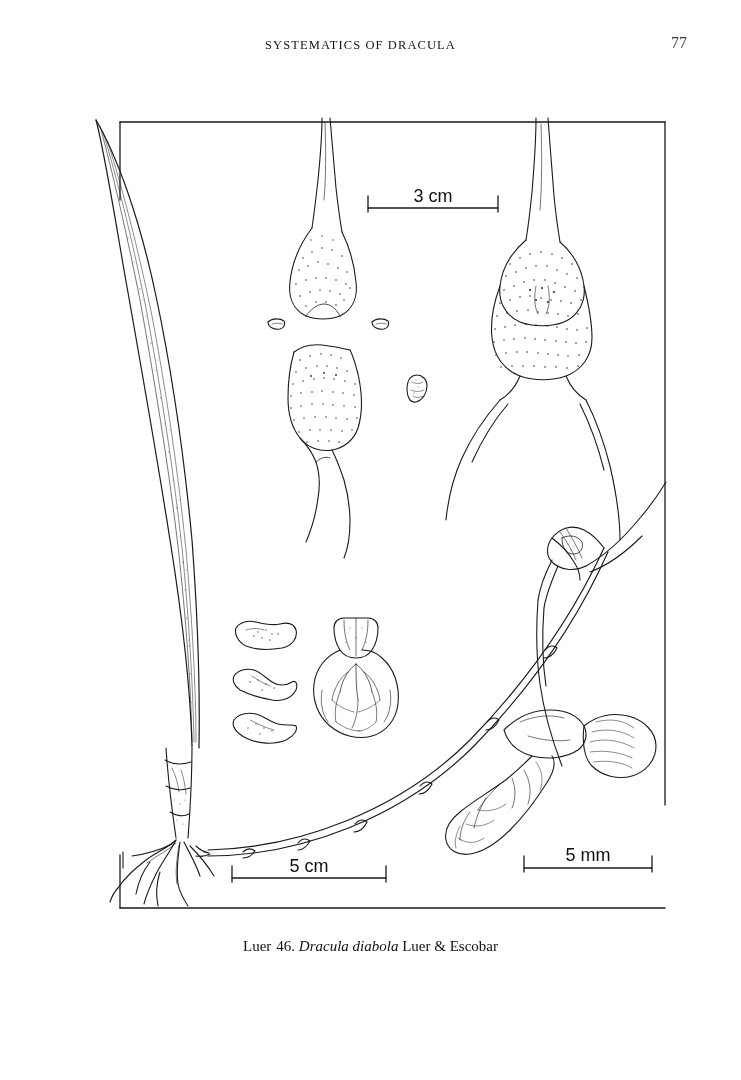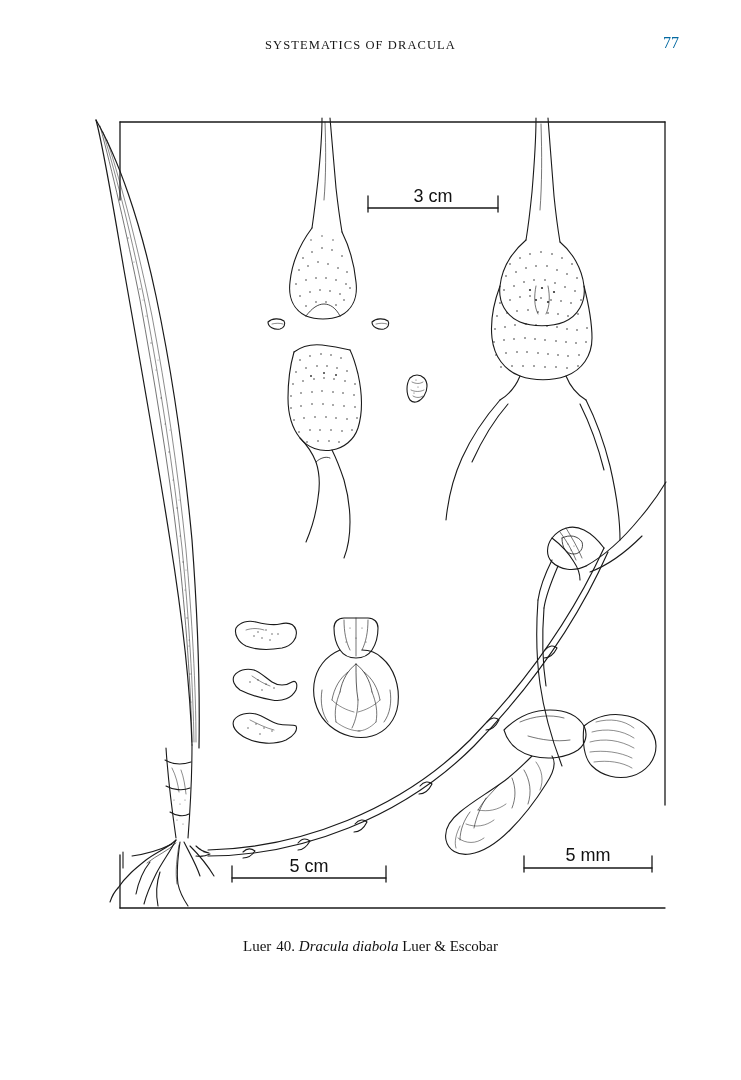--- a/index.html
+++ b/index.html
@@ -24,24 +24,24 @@
     width: 721px;
     text-align: center;
     font-family: "Liberation Serif", serif;
     font-size: 12.5px;
     letter-spacing: 1.1px;
     color: #161616;
   }
   .page-number {
     position: absolute;
     top: 34px;
-    right: 62px;
+    right: 54px;
     font-family: "Liberation Serif", serif;
     font-size: 16px;
-    color: #0369a1;
+    color: #404040;
   }
 
   
   .plate {
     position: absolute;
     left: 0;
     top: 0;
     width: 682px;
     height: 1080px;
   }
@@ -587,16 +587,16 @@
     </g>
   </g>
 
   <text x="433" y="202" text-anchor="middle" font-family="Liberation Sans, sans-serif" font-size="18" fill="#111111">3 cm</text>
   <text x="309" y="872" text-anchor="middle" font-family="Liberation Sans, sans-serif" font-size="18" fill="#111111">5 cm</text>
   <text x="588" y="861" text-anchor="middle" font-family="Liberation Sans, sans-serif" font-size="18" fill="#111111">5 mm</text>
 </svg>
 </div>
 
 <div class="caption">
-  <span>Luer</span><span class="sp"></span><span>40.</span>
+  <span>Luer</span><span class="sp"></span><span>46.</span>
   <span class="binomial">Dracula diabola</span>
   <span>Luer &amp; Escobar</span>
 </div>
 
 </body></html>

